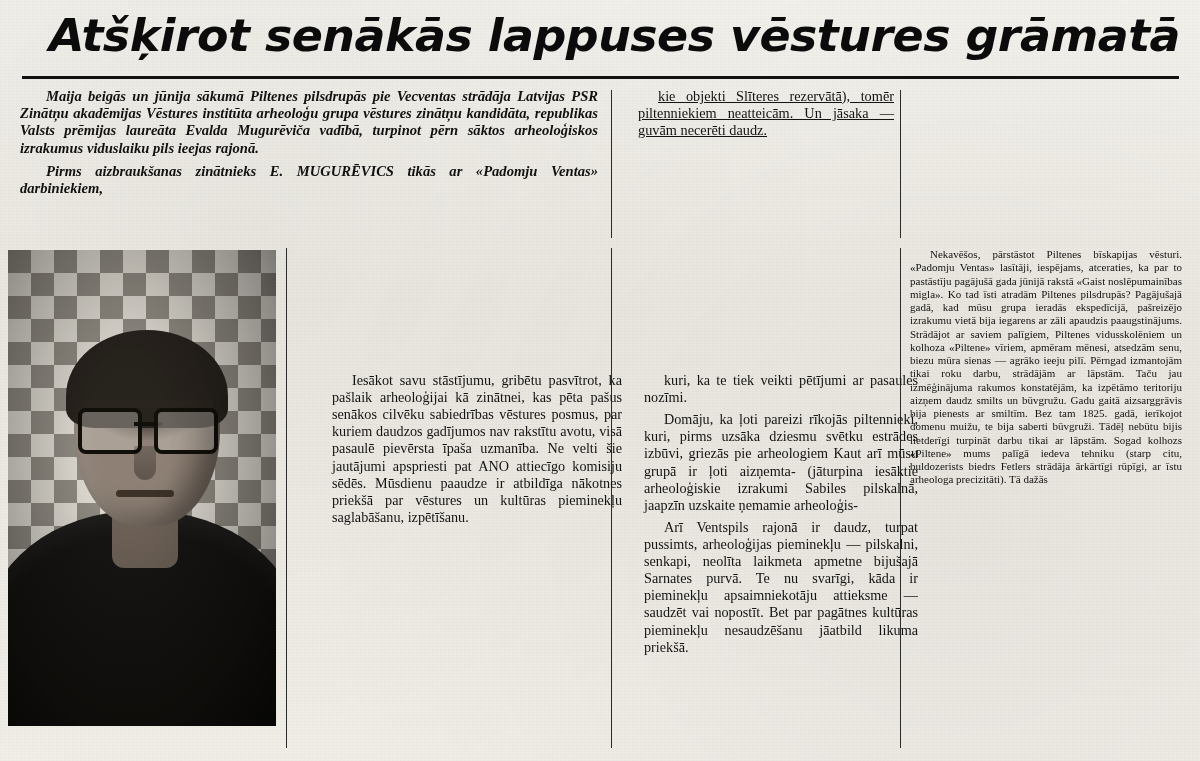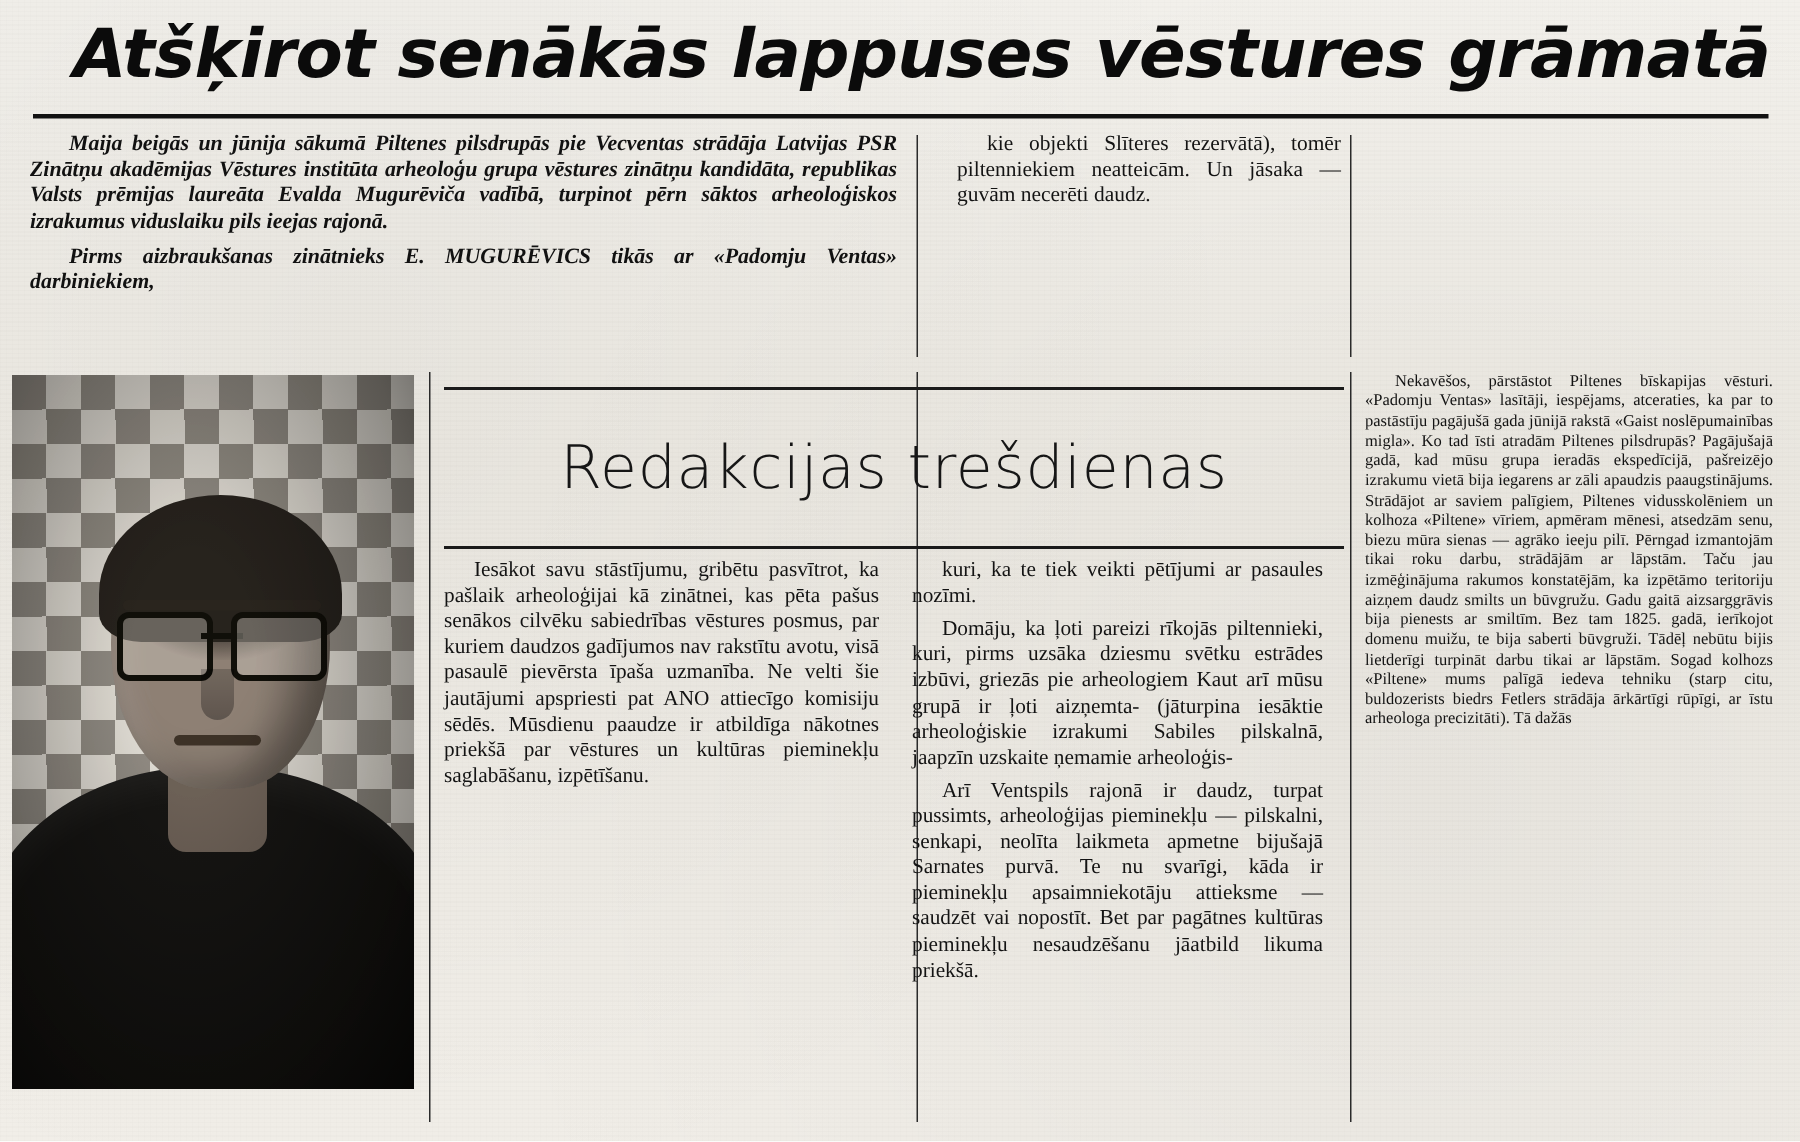--- a/index.html
+++ b/index.html
@@ -71,21 +71,21 @@
     width: 1160px;
     display: flex;
     gap: 18px;
   }
   .tcol {
     box-sizing: border-box;
     padding-right: 14px;
   }
   .tcol.c1 { width: 594px; padding-right: 16px; }
   .tcol.c2 { width: 290px; padding-right: 14px; padding-left: 4px;}
-  .tcol.c3 { width: 276px; padding-left: 6px; }
+  .tcol.c3 { width: 276px; padding-left: 6px; text-decoration: underline; }
 
   .lead {
     font-family: "Liberation Serif", serif;
     font-style: italic;
     font-weight: bold;
     font-size: 14.6px;
     line-height: 1.18;
     text-align: justify;
     text-indent: 26px;
     margin: 0 0 6px 0;
@@ -239,21 +239,21 @@
 
   
   .lower {
     position: absolute;
     left: 296px;
     top: 372px;
     width: 884px;
     display: flex;
   }
   .lcol { box-sizing: border-box; }
-  .lcol.a { width: 308px; padding-right: 18px; }
+  .lcol.a { width: 308px; padding-right: 18px; margin-left: 36px; }
   .lcol.b { width: 294px; padding-right: 16px; padding-left: 4px; }
 
   .lower .bodytext { font-size: 14.2px; line-height: 1.205; }
 
   
   .rightcol {
     position: absolute;
     left: 906px;
     top: 248px;
     width: 276px;
@@ -298,23 +298,20 @@
         <div class="lens l"></div>
         <div class="bridge"></div>
         <div class="lens r"></div>
       </div>
       <div class="man-nose"></div>
       <div class="man-mouth"></div>
       <div class="vignette"></div>
     </div>
   </div>
 
-  <div class="masthead">
-    <div class="mh-text">Redakcijas trešdienas</div>
-  </div>
 
   <div class="lower">
     <div class="lcol a">
       <p class="bodytext">Iesākot savu stāstījumu, gribētu pasvītrot, ka pašlaik arheoloģijai kā zinātnei, kas pēta pašus senākos cilvēku sabiedrības vēstures posmus, par kuriem daudzos gadījumos nav rakstītu avotu, visā pasaulē pievērsta īpaša uzmanība. Ne velti šie jautājumi apspriesti pat ANO attiecīgo komisiju sēdēs. Mūsdienu paaudze ir atbildīga nākotnes priekšā par vēstures un kultūras pieminekļu saglabāšanu, izpētīšanu.</p>
     </div>
     <div class="lcol b">
       <p class="bodytext">kuri, ka te tiek veikti pētījumi ar pasaules nozīmi.</p>
       <p class="bodytext">Domāju, ka ļoti pareizi rīkojās piltennieki, kuri, pirms uzsāka dziesmu svētku estrādes izbūvi, griezās pie arheologiem Kaut arī mūsu grupā ir ļoti aizņemta- (jāturpina iesāktie arheoloģiskie izrakumi Sabiles pilskalnā, jaapzīn uzskaite ņemamie arheoloģis-</p>
       <p class="bodytext">Arī Ventspils rajonā ir daudz, turpat pussimts, arheoloģijas pieminekļu — pilskalni, senkapi, neolīta laikmeta apmetne bijušajā Sarnates purvā. Te nu svarīgi, kāda ir pieminekļu apsaimniekotāju attieksme — saudzēt vai nopostīt. Bet par pagātnes kultūras pieminekļu nesaudzēšanu jāatbild likuma priekšā.</p>
     </div>

